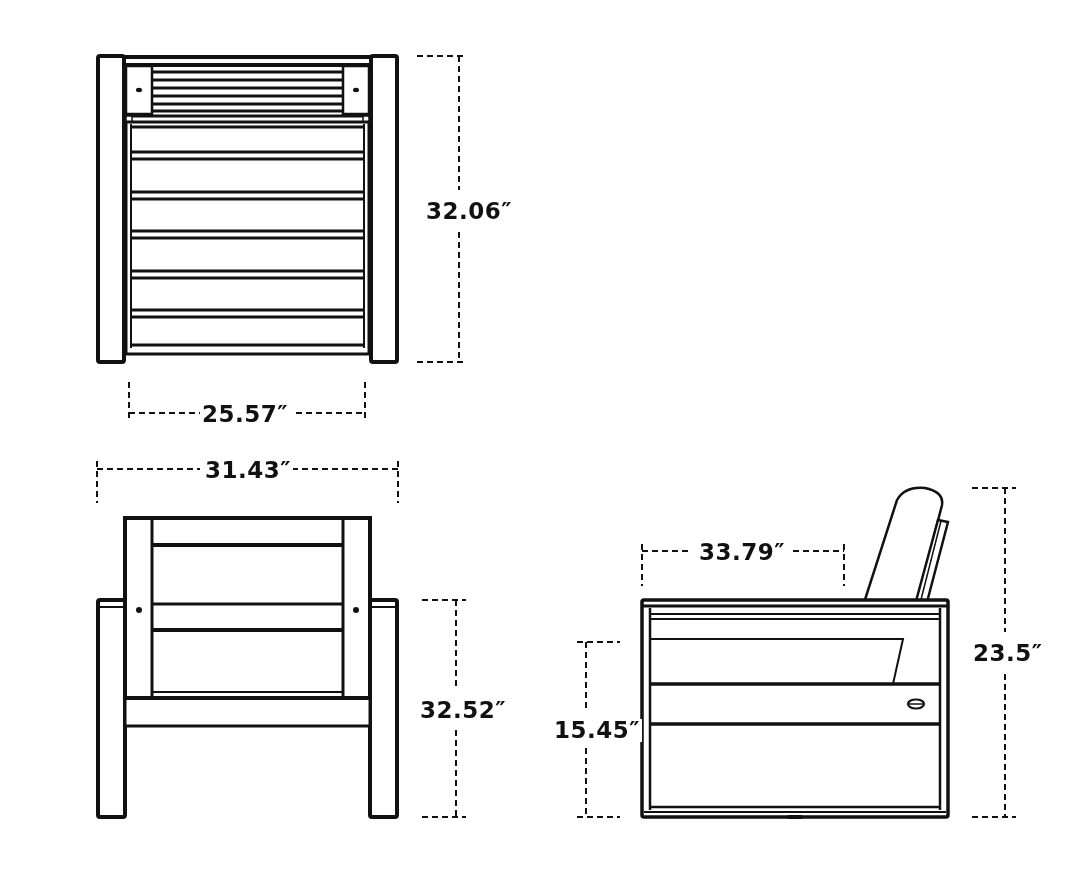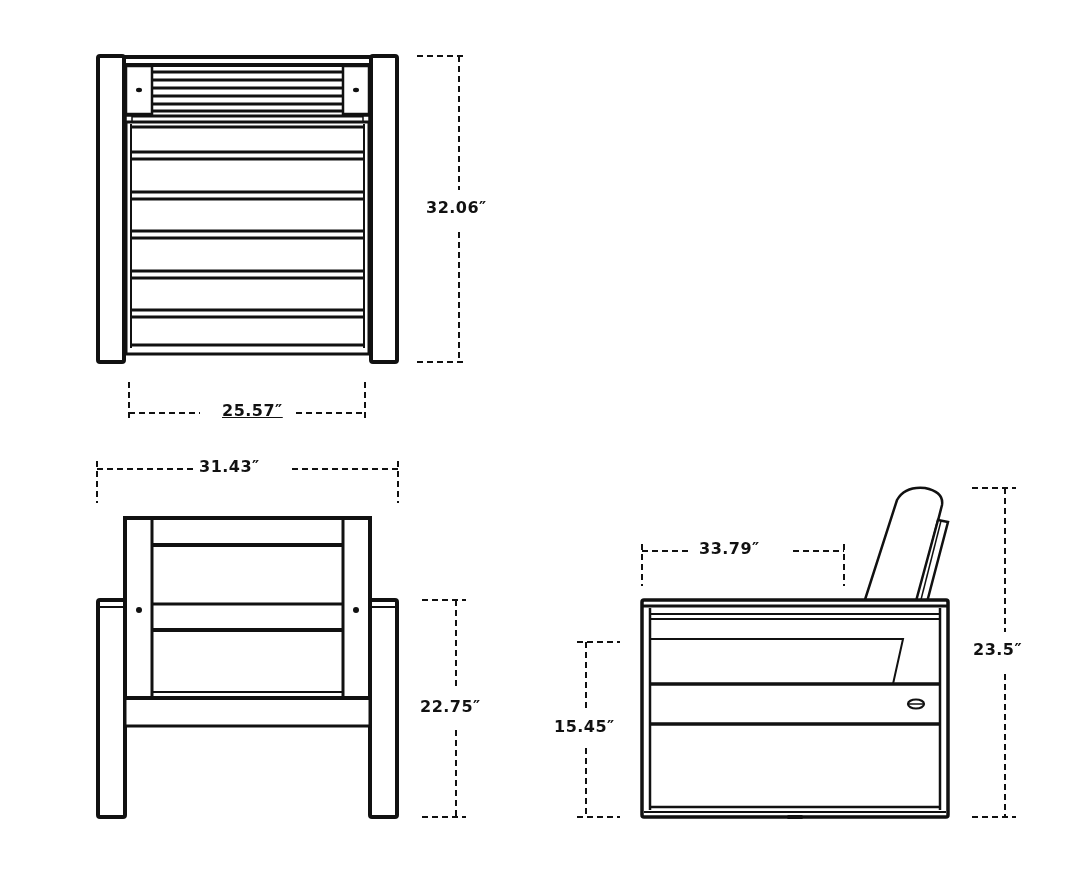--- a/index.html
+++ b/index.html
@@ -2,21 +2,21 @@
 <html><head>
   <meta charset="utf-8">
   <style>
     html, body { margin: 0; padding: 0; background: #ffffff; }
     body { width: 1092px; height: 874px; position: relative; overflow: hidden; }
     #canvas { position: absolute; left: 0; top: 0; width: 1092px; height: 874px; }
     .dim-label {
       position: absolute;
       font-family: "DejaVu Sans", "Liberation Sans", sans-serif;
       font-weight: bold;
-      font-size: 16px;
+      font-size: 23px;
       color: #111111;
       letter-spacing: 0.5px;
       white-space: nowrap;
       line-height: 1;
       background: #ffffff;
       padding: 0 2px;
     }
     svg .ln { stroke: #111111; fill: #ffffff; }
     svg .dash { stroke: #111111; stroke-width: 2; stroke-dasharray: 6 4; fill: none; }
   </style>
@@ -167,18 +167,18 @@
     <g>
       <line class="dash" x1="972" y1="488" x2="1016" y2="488"></line>
       <line class="dash" x1="972" y1="817" x2="1016" y2="817"></line>
       <line class="dash" x1="1005" y1="488" x2="1005" y2="632"></line>
       <line class="dash" x1="1005" y1="674" x2="1005" y2="817"></line>
     </g>
   </g>
 </svg>
 
 <div class="dim-label" style="left:424px; top:200px;">32.06″</div>
-<div class="dim-label" style="left:220px; top:403px;text-decoration:underline;">25.57″</div>
-<div class="dim-label" style="left:197px; top:459px;text-align:center;">31.43″</div>
-<div class="dim-label" style="left:418px; top:699px;">22.75″</div>
+<div class="dim-label" style="left:200px; top:403px;">25.57″</div>
+<div class="dim-label" style="left:203px; top:459px;text-align:center;">31.43″</div>
+<div class="dim-label" style="left:418px; top:699px;">32.52″</div>
 <div class="dim-label" style="left:697px; top:541px;">33.79″</div>
 <div class="dim-label" style="left:552px; top:719px;">15.45″</div>
 <div class="dim-label" style="left:971px; top:642px;">23.5″</div>
 
 </body></html>

